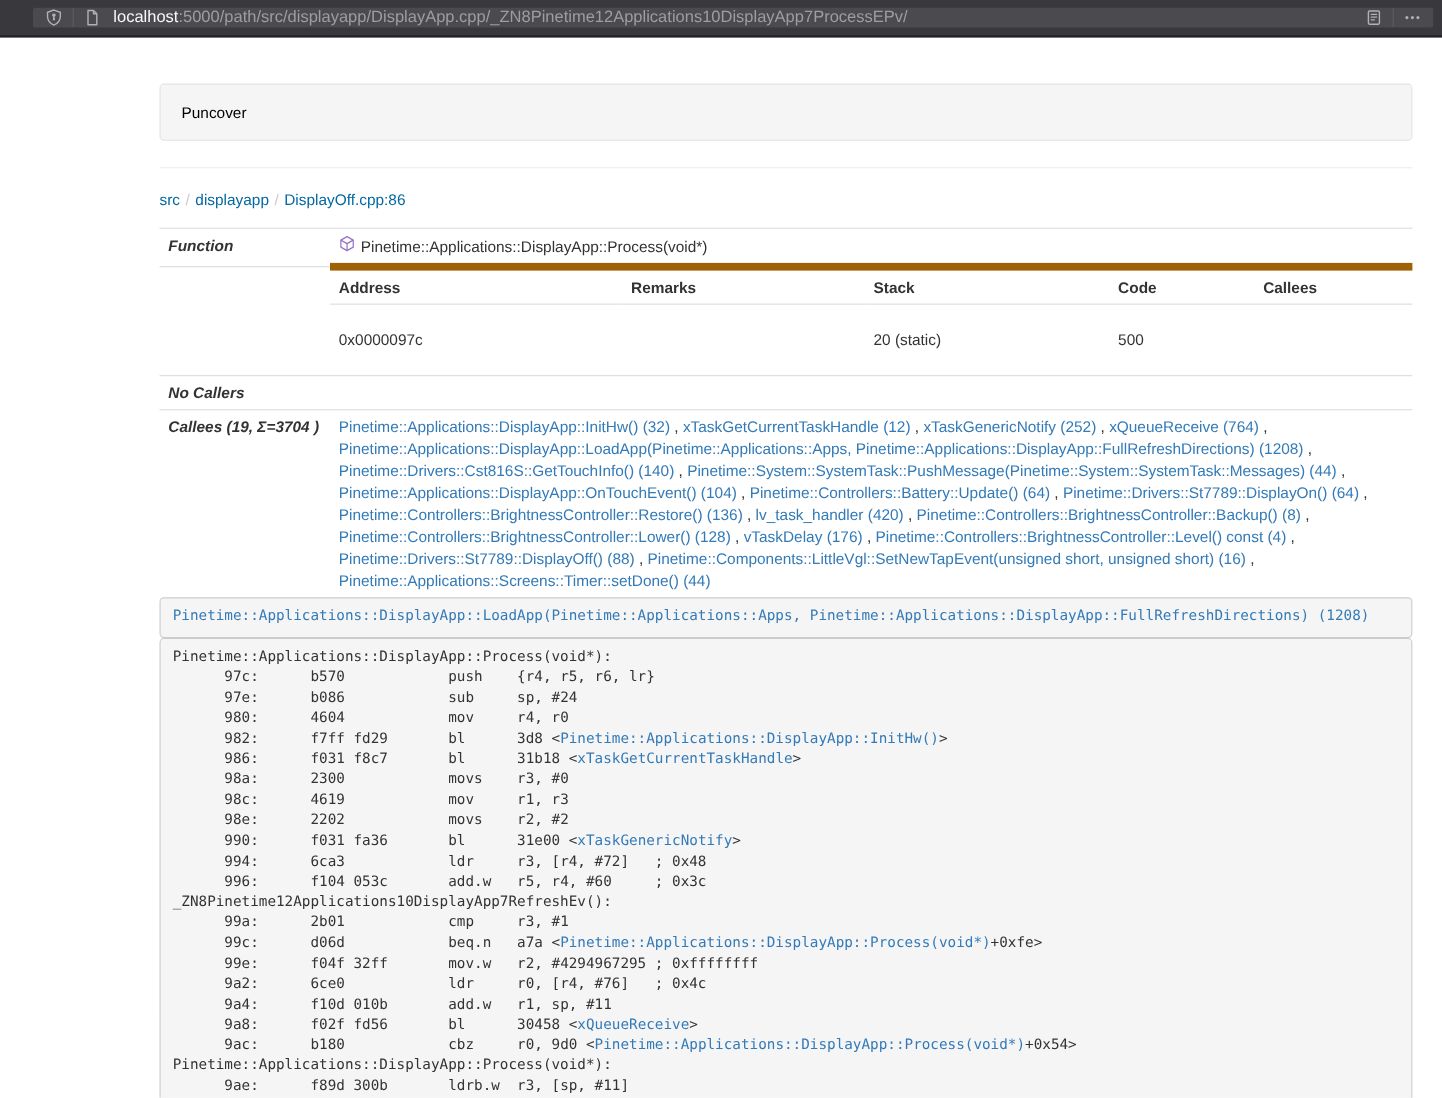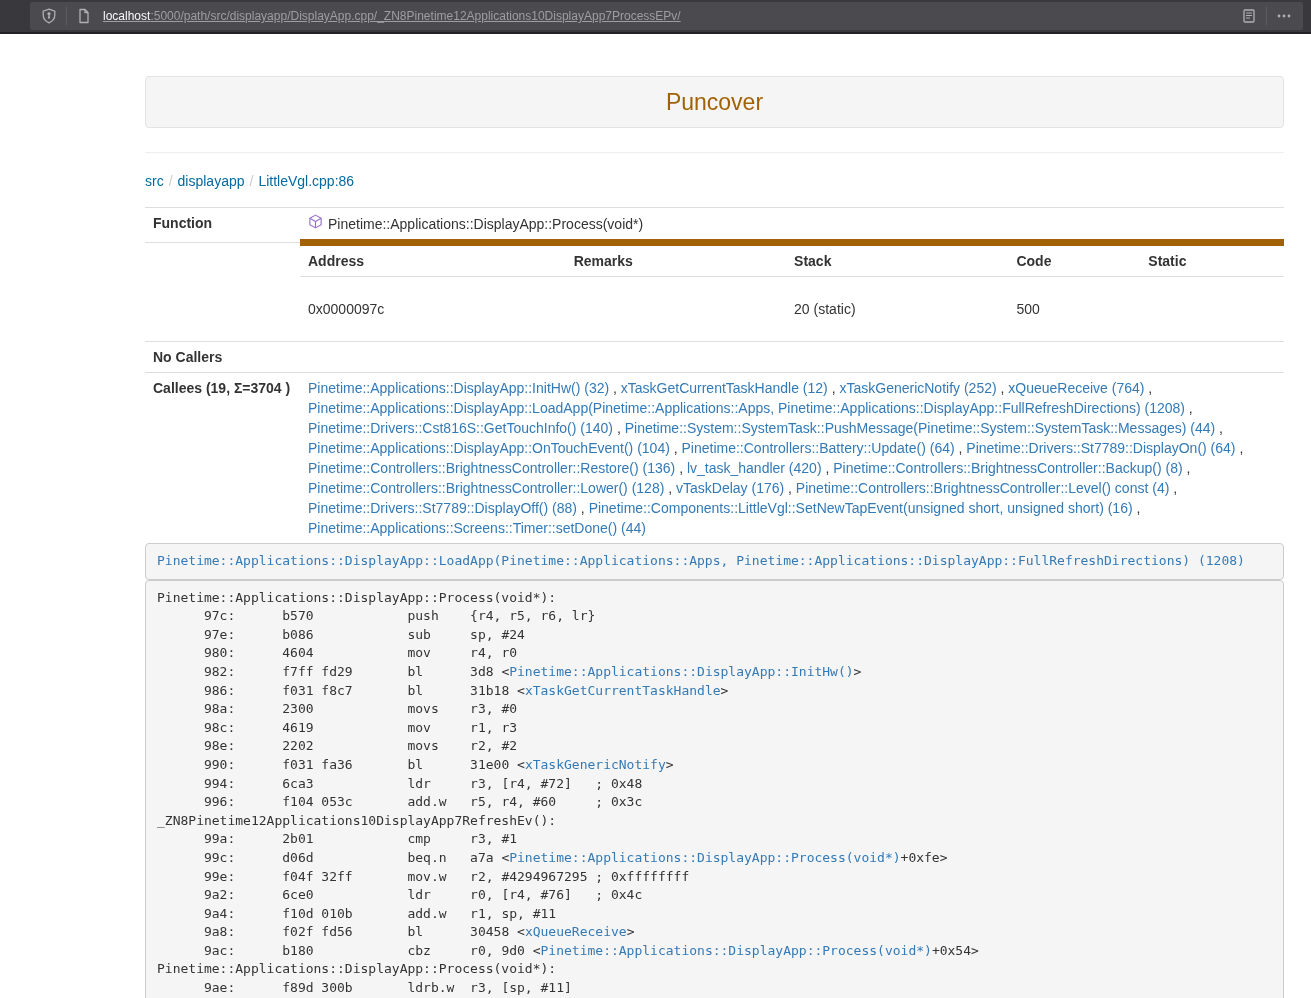--- a/index.html
+++ b/index.html
@@ -10,50 +10,50 @@
     font-family:"Liberation Sans", sans-serif;
     font-size:14px; line-height:20px; color:#333;
   }
 
   
   .toolbar {
     height:34px; background:#38383d; border-bottom:2px solid #232327;
     display:flex; align-items:center; padding:0 8px 0 30px;
   }
   .urlbar {
-    flex:1; height:28px; background:#4a4a4f; border-radius:2px;
+    flex:1; height:18px; background:#4a4a4f; border-radius:2px;
     display:flex; align-items:center; padding:0 8px;
-    font-size:12px; color:#9d9da2; overflow:hidden; white-space:nowrap;text-decoration:underline;
+    font-size:15px; color:#9d9da2; overflow:hidden; white-space:nowrap;
   }
   .urlbar .host { color:#f9f9fa; }
   .urlbar .path { color:#9d9da2; }
   .url-text { flex:1; overflow:hidden; text-overflow:clip; }
   .tb-icon { display:flex; align-items:center; justify-content:center; width:22px; height:22px; flex:0 0 auto; }
   .tb-sep { width:1px; height:18px; background:#5c5c61; margin:0 6px; flex:0 0 auto; }
 
   
   .container { margin:0 27px 0 145px; }
 
   .well {
     background:#f5f5f5; border:1px solid #e3e3e3; border-radius:4px;
     padding:13px 19px; margin-top:42px;
   }
-  .well .title { font-size:23px; line-height:24px; font-weight:400; color:#a16207; margin:0;text-align:center; }
+  .well .title { font-size:14px; line-height:24px; font-weight:400; color:#000000; margin:0; }
 
   hr.rule { border:0; border-top:1px solid #eee; margin:24px 0 18px; }
 
   .breadcrumb { margin:0 0 16px 0; padding:0; list-style:none; }
   .breadcrumb a { color:#0369a1; text-decoration:none; }
   .bc-sep { color:#ccc; padding:0 5px; }
   .line-no { color:#0369a1; }
 
   table.main { width:100%; border-collapse:collapse; }
   table.main th.rowhead {
     width:155px; text-align:left; vertical-align:top;
-    padding:5px 8px; border-top:1px solid #ddd; font-weight:bold; font-size:14px;
+    padding:5px 8px; border-top:1px solid #ddd; font-weight:bold; font-size:14px;font-style:italic;
   }
   table.main td.rowval { padding:5px 8px; border-top:1px solid #ddd; vertical-align:top; }
   table.main td.nopad { padding:0; border-top:7px solid #a16207;margin-left:24px; }
 
   table.inner { width:100%; border-collapse:collapse; }
   table.inner th {
     text-align:left; font-weight:bold; padding:5px 8px;
     border-bottom:1px solid #ddd;
   }
   table.inner td { padding:22px 8px; }
@@ -114,21 +114,21 @@
 </div>
 
 <div class="container">
 
   <div class="well">
     <div class="title">Puncover</div>
   </div>
 
   <hr class="rule">
 
-  <div class="breadcrumb" id="breadcrumb"><a href="#">src</a><span class="bc-sep">/</span><a href="#">displayapp</a><span class="bc-sep">/</span><a href="#">LittleVgl.cpp</a><span class="line-no">:86</span></div>
+  <div class="breadcrumb" id="breadcrumb"><a href="#">src</a><span class="bc-sep">/</span><a href="#">displayapp</a><span class="bc-sep">/</span><a href="#">DisplayOff.cpp</a><span class="line-no">:86</span></div>
 
   <table class="main">
     <tbody>
         <tr>
       <th class="rowhead">Function</th>
       <td class="rowval">
         <span class="func-cell">
           <span class="cube">
             <svg width="15" height="15" viewBox="0 0 16 16">
               <path d="M8 1.2 14 4.6v6.8L8 14.8 2 11.4V4.6z" fill="none" stroke="#9673c7" stroke-width="1.2" stroke-linejoin="round"></path>
@@ -142,21 +142,21 @@
     <tr>
       <th class="rowhead"></th>
       <td class="nopad">
         <table class="inner">
           <tbody>
                 <tr>
             <th class="col-address">Address</th>
             <th class="col-remarks">Remarks</th>
             <th class="col-stack">Stack</th>
             <th class="col-code">Code</th>
-            <th>Static</th>
+            <th>Callees</th>
           </tr>
           <tr>
             <td>0x0000097c</td>
             <td></td>
             <td>20 (static)</td>
             <td>500</td>
             <td></td>
           </tr>
         </tbody>
             </table>

